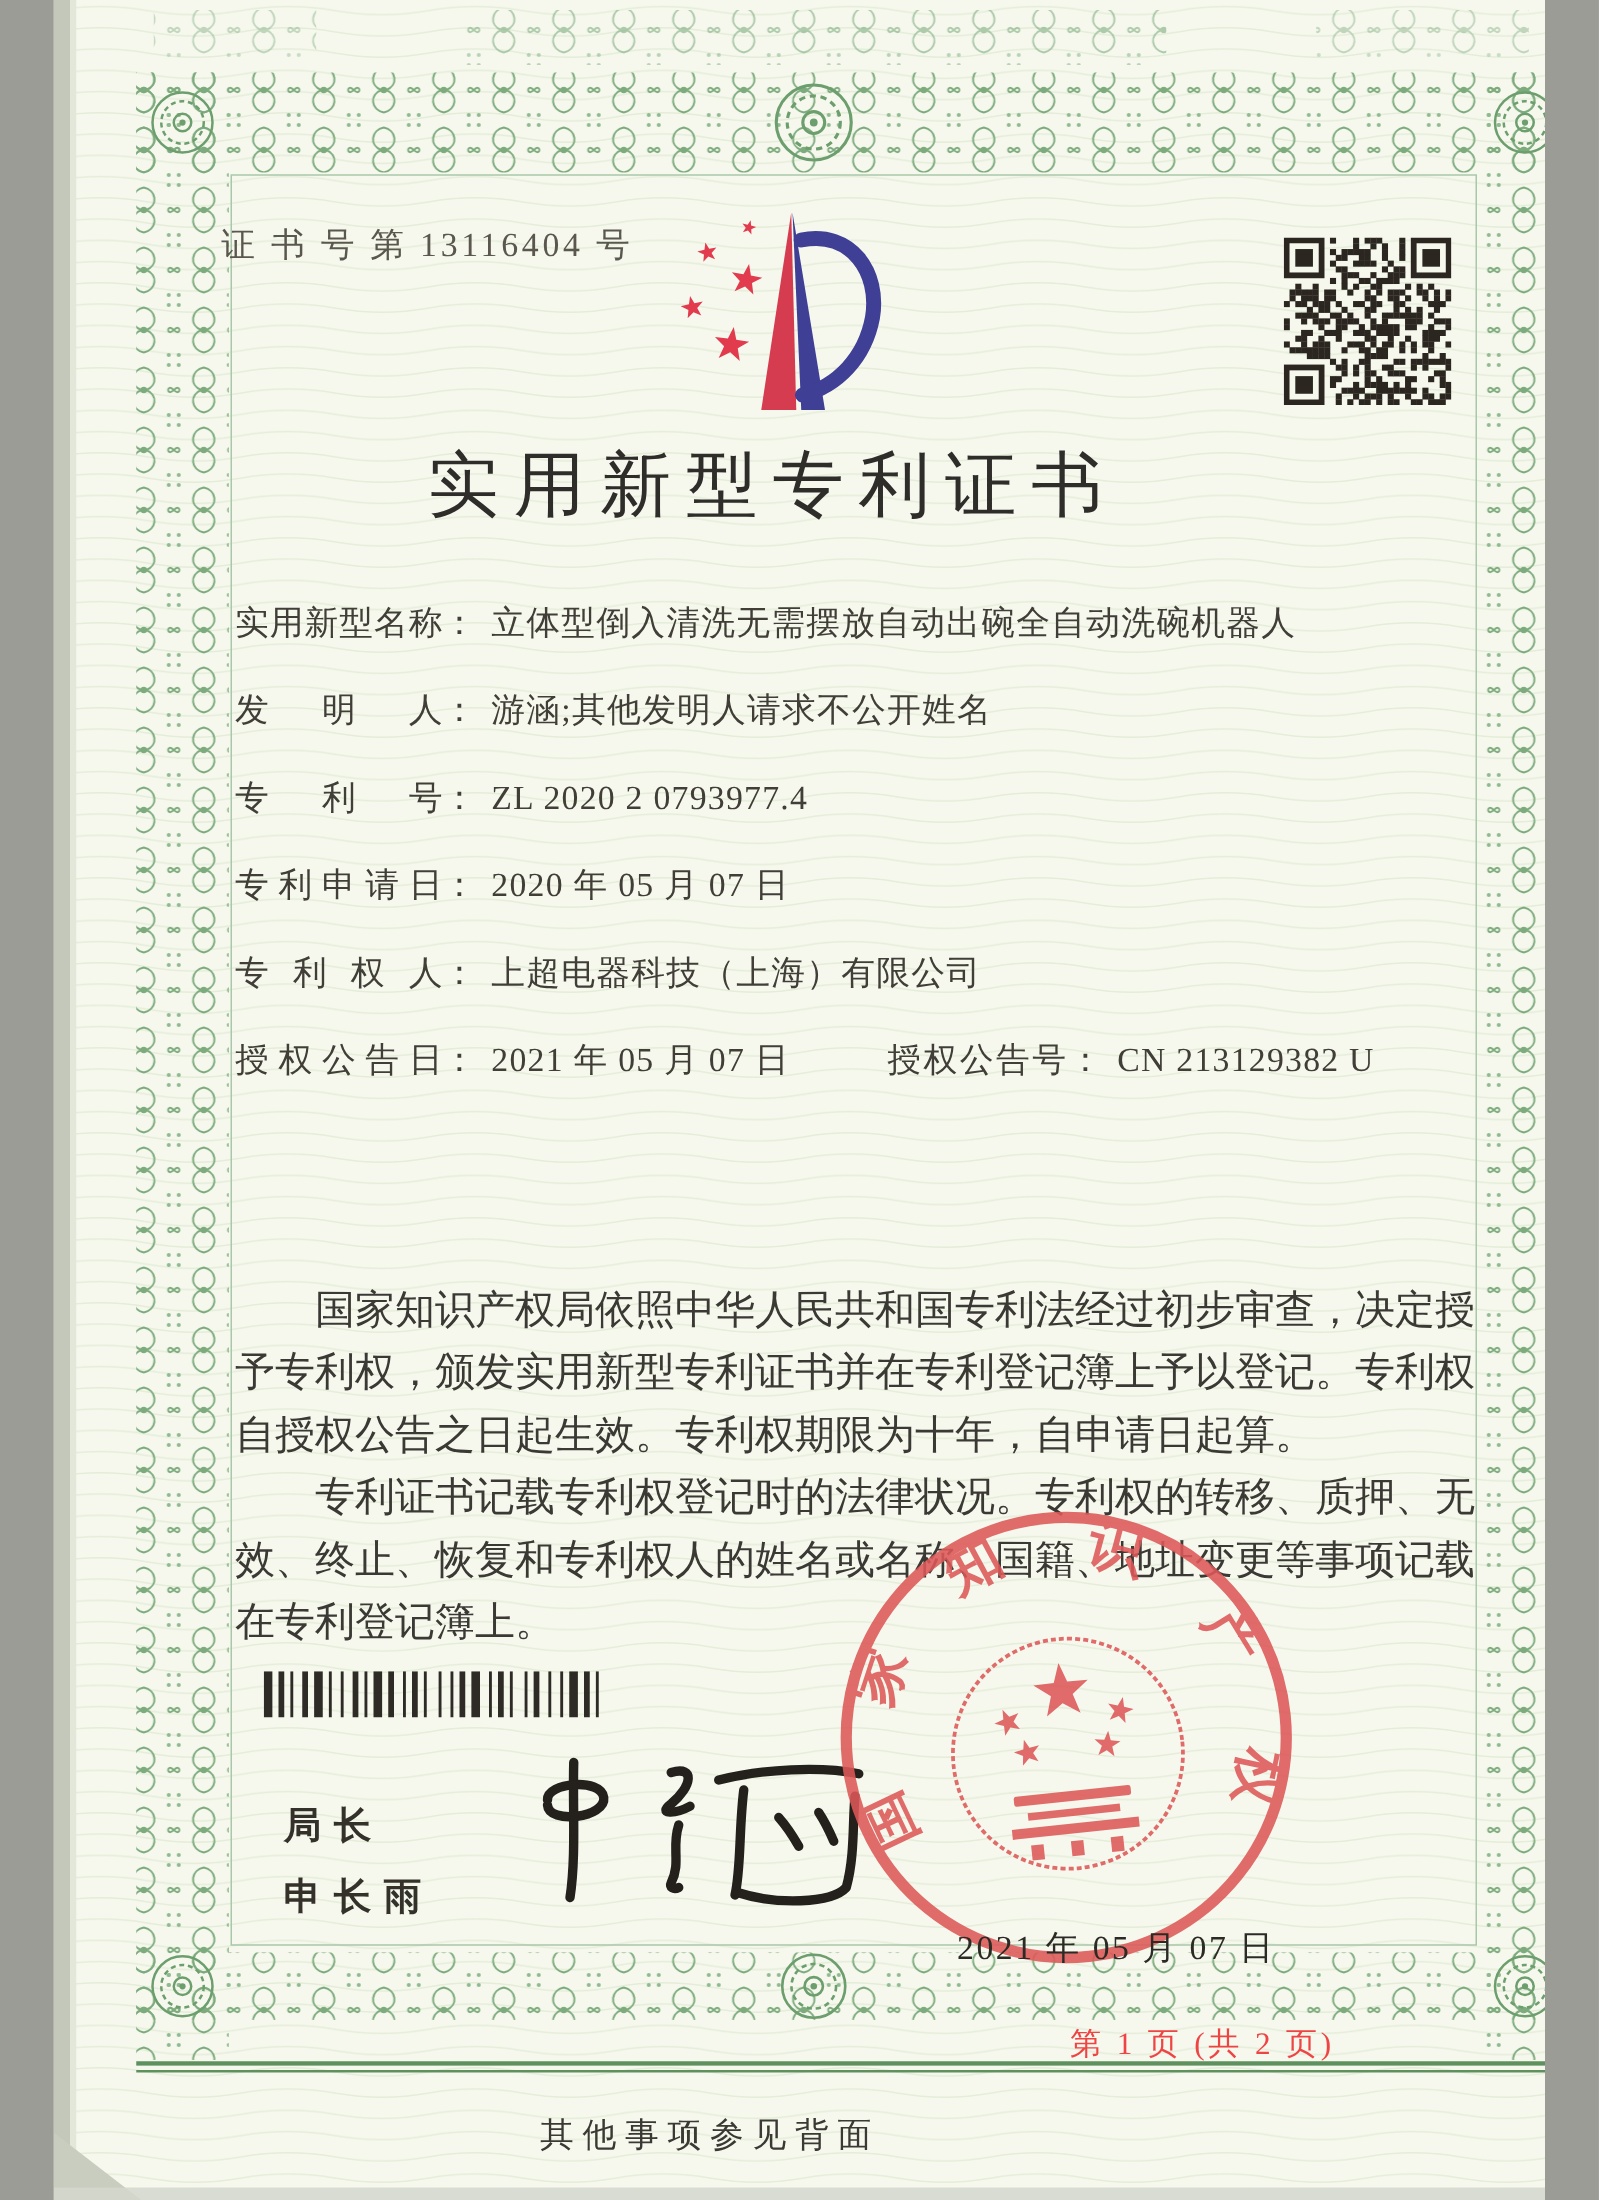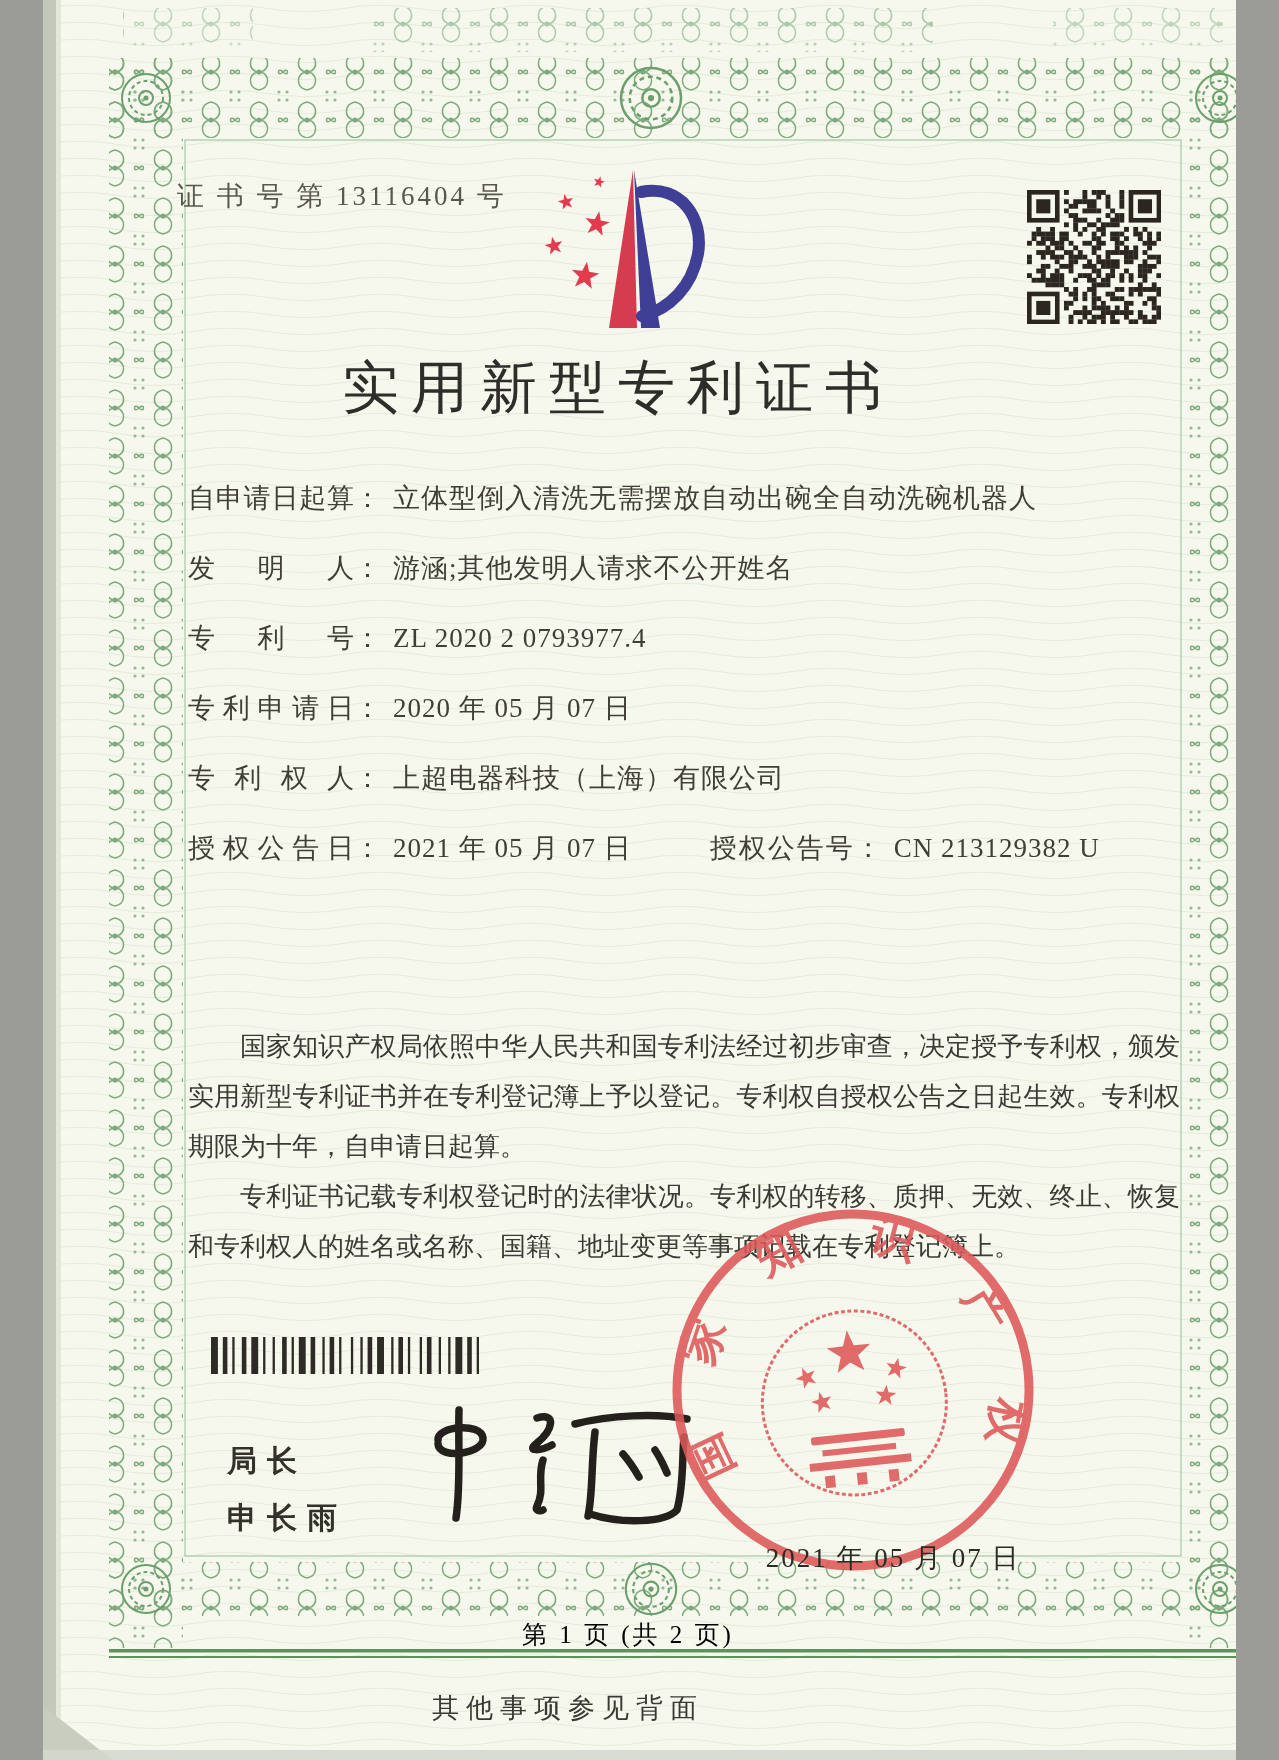--- a/index.html
+++ b/index.html
@@ -15,32 +15,32 @@
   .logo { left:468px; top:160px; }
   .qr { left:984px; top:190px; }
   .title { left:90px; top:350px; width:970px; text-align:center;
            font-size:57px; font-weight:normal; letter-spacing:12px; color:#2f2d2a; }
   .fields { left:145px; top:480px; width:1010px; font-size:27px; color:#403e37; }
   .frow { margin-bottom:34px; white-space:nowrap; }
   .flabel { display:inline-block; width:166px; text-align:justify; text-align-last:justify; }
   .fval { margin-left:12px; letter-spacing:1px; }
   .pair2 { margin-left:78px; }
   .flabel2 { letter-spacing:2px; }
-  .paras { left:145px; top:1022px; width:992px; font-size:26px; line-height:50px;
+  .paras { left:145px; top:1022px; width:992px; font-size:32px; line-height:50px;
            text-align:justify; color:#3b3934; }
   .paras p { text-indent:2em; margin:0; }
   .barcode { left:168px; top:1337px; }
   .director { left:184px; top:1432px; font-size:30px; letter-spacing:10px;
               color:#34312b; line-height:57px;font-weight:bold; }
   .signature { left:382px; top:1382px; }
   .seal { left:615px; top:1195px; }
   .sealdate { left:700px; top:1540px; width:300px; text-align:center;
               font-size:27px; letter-spacing:2px; color:#2c2a24; }
-  .pageno { left:145px; top:1618px; width:880px; text-align:center;
-            font-size:25px; letter-spacing:3px; color:#000000; }
+  .pageno { left:145px; top:1618px; width:880px; text-align:right;
+            font-size:25px; letter-spacing:3px; color:#ef4444; }
   .footnote { left:145px; top:1690px; width:760px; text-align:center;
               font-size:27px; letter-spacing:7px; color:#3b3934;font-family:Liberation Serif, serif; }
 </style>
 </head>
 <body>
 
 <div class="page">
 
   <svg class="abs deco" width="1279" height="1760" viewBox="0 0 1279 1760">
     <defs>
@@ -441,21 +441,21 @@
       <rect x="110.90" y="9.24" width="14.11" height="14.11" fill="#2b2620"></rect>
       <rect x="0.00" y="101.66" width="32.59" height="32.59" fill="#2b2620"></rect>
       <rect x="4.62" y="106.28" width="23.35" height="23.35" fill="#f6f8ee"></rect>
       <rect x="9.24" y="110.90" width="14.11" height="14.11" fill="#2b2620"></rect>
     </svg>
 
   <div class="abs title">实用新型专利证书</div>
 
   <div class="abs fields">
     <div class="frow">
-      <span class="flabel">自申请日起算</span><span>：</span><span class="fval">立体型倒入清洗无需摆放自动出碗全自动洗碗机器人</span>
+      <span class="flabel">实用新型名称</span><span>：</span><span class="fval">立体型倒入清洗无需摆放自动出碗全自动洗碗机器人</span>
     </div>
     <div class="frow">
       <span class="flabel">发明人</span><span>：</span><span class="fval">游涵;其他发明人请求不公开姓名</span>
     </div>
     <div class="frow">
       <span class="flabel">专利号</span><span>：</span><span class="fval">ZL 2020 2 0793977.4</span>
     </div>
     <div class="frow">
       <span class="flabel">专利申请日</span><span>：</span><span class="fval">2020 年 05 月 07 日</span>
     </div>

